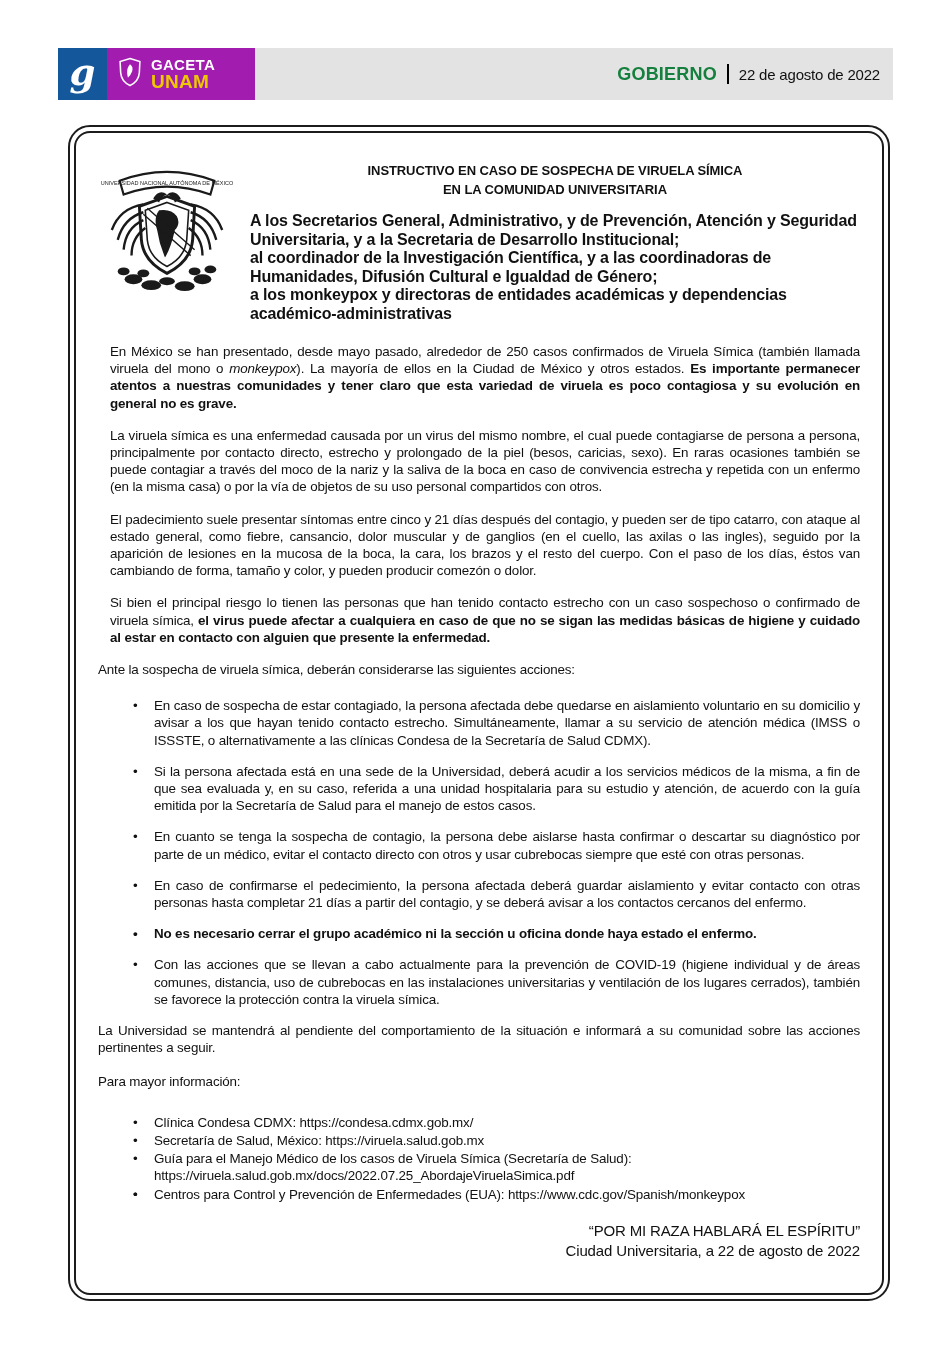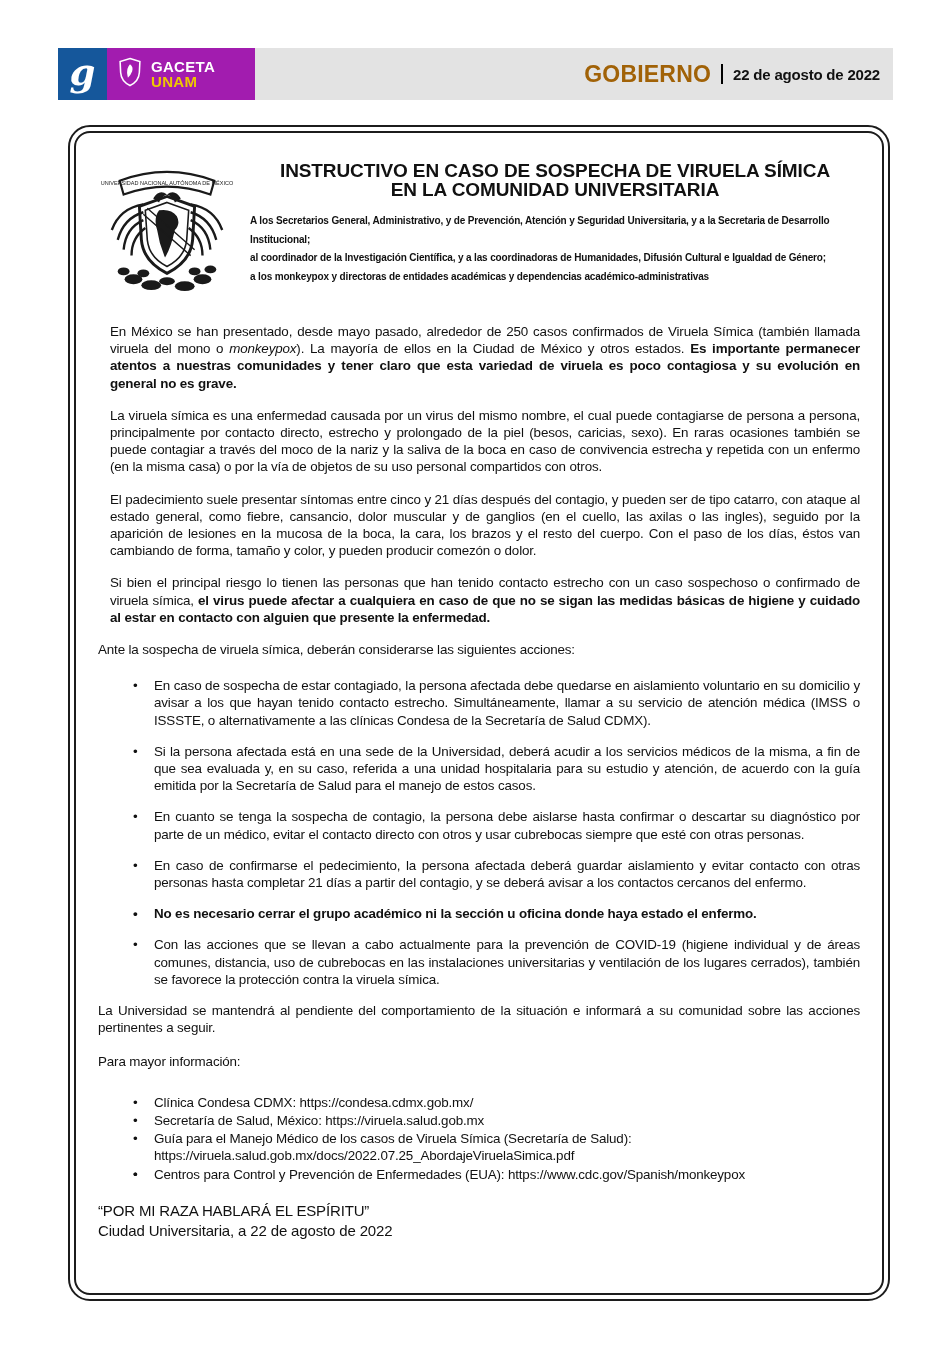--- a/index.html
+++ b/index.html
@@ -13,56 +13,56 @@
   .masthead { position:absolute; left:58px; top:48px; width:835px; height:52px; display:flex; }
   .logo-g {
     width:49px; background:#15579b; color:#ffffff;
     display:flex; align-items:center; justify-content:center;
     font-family:"DejaVu Serif", serif; font-style:italic; font-weight:bold; font-size:37px;
     padding-bottom:4px;
   }
   .gaceta-box { width:148px; background:#a21caf; display:flex; align-items:center; gap:8px; padding:0 10px; }
   .gaceta-text { line-height:1.02; }
   .gaceta-line1 { color:#ffffff; font-weight:bold; font-size:15px; letter-spacing:.3px; }
-  .gaceta-line2 { color:#eec800; font-weight:bold; font-size:15px; letter-spacing:.3px; }
+  .gaceta-line2 { color:#eec800; font-weight:bold; font-size:19px; letter-spacing:.3px; }
   .strip { flex:1; background:#e3e3e3; display:flex; align-items:center; justify-content:flex-end; gap:10px; padding-right:13px; }
-  .gobierno { color:#a16207; font-weight:bold; font-size:23px; letter-spacing:.2px; }
+  .gobierno { color:#15803d; font-weight:bold; font-size:18px; letter-spacing:.2px; }
   .sep-bar { width:2px; height:20px; background:#000; }
-  .mast-date { font-weight:bold; font-size:15px; letter-spacing:-0.2px; }
+  .mast-date { font-weight:normal; font-size:15px; letter-spacing:-0.2px; }
 
   
   .doc-outer {
     position:absolute; left:68px; top:125px; width:822px; height:1176px;
     border:2px solid #1c1c1c; border-radius:22px; padding:4px;
   }
   .doc-inner {
     width:100%; height:100%; border:2px solid #1c1c1c; border-radius:16px;
     padding:26px 22px 0 22px; overflow:hidden;
   }
 
   .doc-head { display:flex; gap:14px; }
   .crest-large { flex:0 0 138px; }
   .head-right { flex:1; padding-top:2px; }
-  .doc-title { text-align:center; font-weight:bold; font-size:19px; line-height:19px; letter-spacing:-0.1px; }
-  .addressees { margin-top:13px; font-weight:bold; font-size:10px; line-height:18.5px; letter-spacing:-0.15px; }
+  .doc-title { text-align:center; font-weight:bold; font-size:13px; line-height:19px; letter-spacing:-0.1px; }
+  .addressees { margin-top:13px; font-weight:bold; font-size:16px; line-height:18.5px; letter-spacing:-0.15px; }
 
   .doc-body { margin-top:20px; font-size:13.4px; line-height:17.2px; letter-spacing:-0.15px; }
   .para { margin-bottom:15px; text-align:justify;margin-left:12px; }
   .intro { margin-bottom:19px; text-align:left; }
 
   .blist { margin-bottom:0; }
   .blist-item { position:relative; padding-left:56px; margin-bottom:14px; text-align:justify; }
   .blist-item .bullet { position:absolute; left:35px; top:0; }
 
   .closing { text-align:justify; margin-bottom:16px; }
   .moreinfo { margin-bottom:24px; text-align:left; }
   .ilist-item { position:relative; padding-left:56px; margin-bottom:1px; text-align:left; }
   .ilist-item .bullet { position:absolute; left:35px; top:0; }
 
-  .doc-footer { text-align:left; margin-top:18px; font-size:15px; line-height:20px; }
+  .doc-footer { text-align:right; margin-top:18px; font-size:15px; line-height:20px; }
 
   .b { font-weight:bold; }
   .i { font-style:italic; }
 </style>
 </head>
 <body>
 
 <div class="masthead">
   <div class="logo-g">
     <span>g</span>

